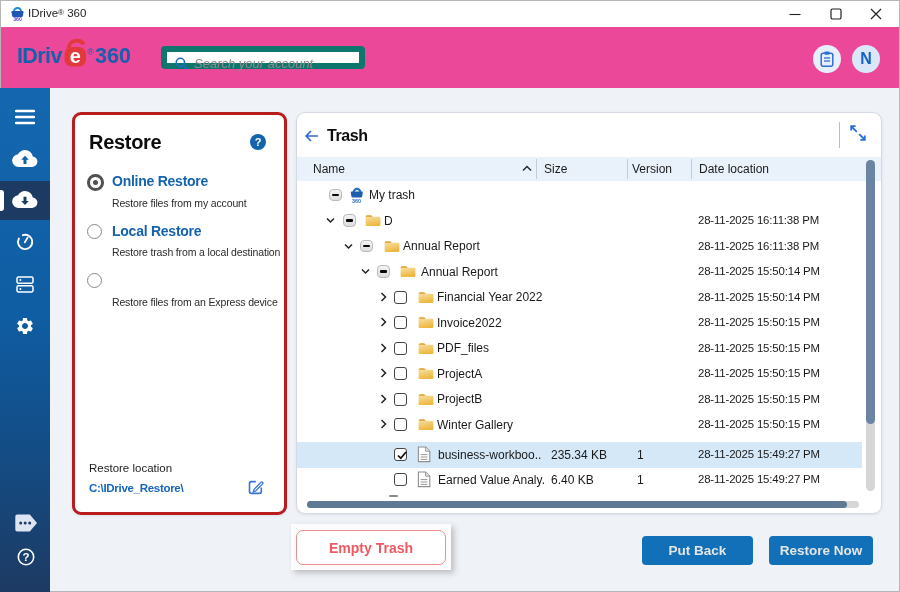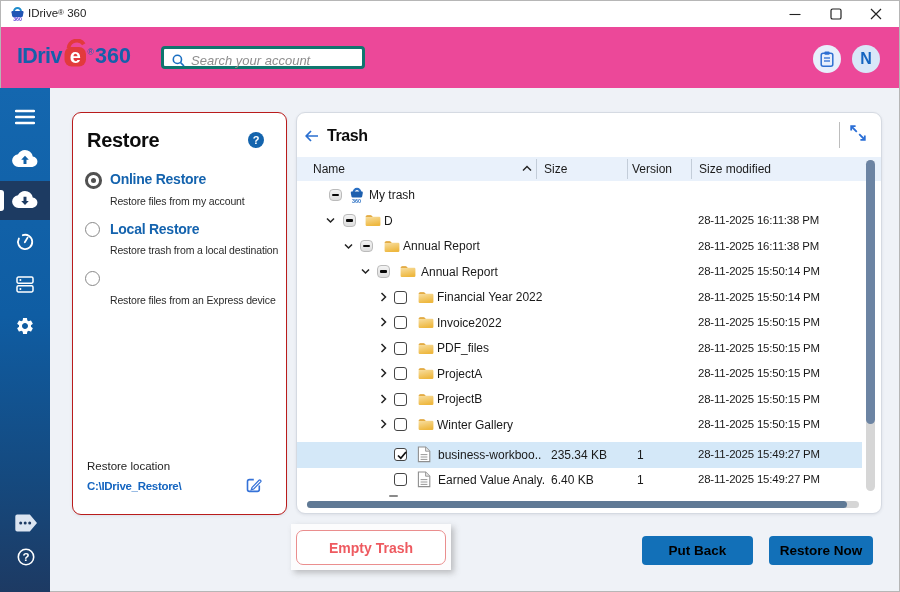--- a/index.html
+++ b/index.html
@@ -2,21 +2,21 @@
 <html><head><meta charset="utf-8">
 <style>
 *{margin:0;padding:0;box-sizing:border-box}
 html,body{width:900px;height:592px;font-family:"Liberation Sans",sans-serif;background:#fff;overflow:hidden}
 .abs{position:absolute;white-space:nowrap}
 body{position:relative}
 .minusbox{width:12.5px;height:12.5px;border-radius:4px;background:linear-gradient(180deg,#f3f3f3,#ddd);border:1px solid #bbb;position:absolute;top:6.6px}
 .minusbox::after{content:"";position:absolute;left:1.6px;top:4.1px;width:7.4px;height:2.7px;background:#070707;border-radius:1px}
 .cb{width:13px;height:13px;border-radius:3px;background:#fff;border:1.6px solid #454545;position:absolute;top:6.5px}
 .date{position:absolute;left:402px;font-size:11.4px;color:#1a1a1a;letter-spacing:-0.15px}
-.btn{position:absolute;background:#1270b8;border-radius:4px;color:#000000;font-weight:bold;font-size:13.5px;display:flex;align-items:center;justify-content:center}
+.btn{position:absolute;background:#1270b8;border-radius:4px;color:#e5e5e5;font-weight:bold;font-size:13.5px;display:flex;align-items:center;justify-content:center}
 </style></head>
 <body>
 <svg width="0" height="0" style="position:absolute">
     <defs>
       <linearGradient id="fgrad" x1="0" y1="0" x2="0.35" y2="1">
         <stop offset="0" stop-color="#f8dfa2"></stop>
         <stop offset="1" stop-color="#eeb840"></stop>
       </linearGradient>
     </defs>
   </svg>
@@ -43,21 +43,21 @@
 
   <svg class="abs" style="left:16px;top:12px" width="135" height="32" viewBox="0 0 135 32">
     <text x="1" y="24" font-family="Liberation Sans" font-size="21.5" font-weight="bold" fill="#1560ab" letter-spacing="-0.6">IDriv</text>
     <path d="M52.6 9.2 a8.2 7.6 0 0 1 15.2 -3.9" fill="none" stroke="#e23a3c" stroke-width="3.9"></path>
     <rect x="48.5" y="8" width="21.5" height="19.5" rx="7" fill="#e23a3c"></rect>
     <text x="59.3" y="24.3" font-family="Liberation Sans" font-size="20" font-weight="bold" fill="#fff" text-anchor="middle">e</text>
     <text x="71.5" y="15.5" font-family="Liberation Sans" font-size="8.5" fill="#1560ab">®</text>
     <text x="79" y="24" font-family="Liberation Sans" font-size="21.5" font-weight="bold" fill="#1560ab">360</text>
   </svg>
 
-  <div class="abs" style="left:161px;top:19px;width:204px;height:23px;border:3px solid #0f766e;border-radius:4px;background:#fff">
+  <div class="abs" style="left:161px;top:19px;width:204px;height:23px;border:6px solid #0f766e;border-radius:4px;background:#fff">
     <svg class="abs" style="left:8px;top:5px" width="13" height="13" viewBox="0 0 13 13">
         <circle cx="5.4" cy="5.4" r="4.1" fill="none" stroke="#1b6fc2" stroke-width="1.6"></circle>
         <line x1="8.6" y1="8.6" x2="12" y2="12" stroke="#1b6fc2" stroke-width="1.6"></line>
       </svg>
     <div class="abs" style="left:27px;top:4px;font-size:13px;font-style:italic;color:#8e8e8e">Search your account</div>
   </div>
 
   <div class="abs" style="left:813px;top:18px;width:28px;height:28px;border-radius:50%;background:#e8effc">
     <svg class="abs" style="left:7px;top:6px" width="14" height="16" viewBox="0 0 14 16">
       <rect x="1.2" y="2.2" width="11.6" height="13" rx="2" fill="none" stroke="#2e6fd2" stroke-width="1.5"></rect>
@@ -115,21 +115,21 @@
       <circle cx="10.2" cy="9" r="1.5" fill="#1d3a63"></circle>
       <circle cx="14.7" cy="9" r="1.5" fill="#1d3a63"></circle>
   </svg>
 
   <svg class="abs" style="left:17px;top:460px" width="18" height="18" viewBox="0 0 18 18">
     <circle cx="9" cy="9" r="7.7" fill="none" stroke="#fff" stroke-width="1.6"></circle>
   </svg>
   <div class="abs" style="left:17px;top:460px;width:18px;height:18px;display:flex;align-items:center;justify-content:center;font-size:11.5px;font-weight:bold;color:#fff">?</div>
 </div>
 
-<div class="abs" style="left:72px;top:112px;width:215px;height:403px;background:#fff;border:1px solid #b91c1c;border-radius:9px;box-shadow:0 1px 3px rgba(60,70,90,.10)">
+<div class="abs" style="left:72px;top:112px;width:215px;height:403px;background:#fff;border:3px solid #b91c1c;border-radius:9px;box-shadow:0 1px 3px rgba(60,70,90,.10)">
   <div class="abs" style="left:14px;top:16px;font-size:20px;font-weight:bold;color:#0c0c0c;letter-spacing:-0.3px">Restore</div>
   <div class="abs" style="left:175px;top:19px;width:16px;height:16px;border-radius:50%;background:#1464ad;color:#fff;font-size:11px;font-weight:bold;display:flex;align-items:center;justify-content:center">?</div>
 
   <div class="abs" style="left:12px;top:59px;width:16.5px;height:16.5px;border-radius:50%;border:3px solid #515151;background:#fff"></div>
   <div class="abs" style="left:17.5px;top:64.5px;width:5.5px;height:5.5px;border-radius:50%;background:#515151"></div>
   <div class="abs" style="left:37px;top:58px;font-size:14px;font-weight:bold;color:#1463ae;letter-spacing:-0.25px">Online Restore</div>
   <div class="abs" style="left:37px;top:82px;font-size:10.5px;color:#2b2b2b;letter-spacing:-0.15px">Restore files from my account</div>
 
   <div class="abs" style="left:12px;top:109px;width:15px;height:15px;border-radius:50%;border:1.6px solid #898989;background:#fff"></div>
   <div class="abs" style="left:37px;top:108px;font-size:14px;font-weight:bold;color:#1463ae;letter-spacing:-0.25px">Local Restore</div>
@@ -162,21 +162,21 @@
 <div class="abs" style="left:297px;top:157px;width:584px;height:24px;background:#e9f1fb;font-size:12px;color:#1b1b1b">
   <div class="abs" style="left:16px;top:5px">Name</div>
   <svg class="abs" style="left:225px;top:8px" width="10" height="7" viewBox="0 0 10 7">
       <path d="M1 5.5 L5 1.5 L9 5.5" fill="none" stroke="#222" stroke-width="1.4"></path>
     </svg>
   <div class="abs" style="left:239px;top:2px;width:1px;height:20px;background:#c3cdd9"></div>
   <div class="abs" style="left:247px;top:5px">Size</div>
   <div class="abs" style="left:330px;top:2px;width:1px;height:20px;background:#c3cdd9"></div>
   <div class="abs" style="left:335px;top:5px">Version</div>
   <div class="abs" style="left:394px;top:2px;width:1px;height:20px;background:#c3cdd9"></div>
-  <div class="abs" style="left:402px;top:5px">Size modified</div>
+  <div class="abs" style="left:402px;top:5px">Date location</div>
 </div>
 
 <div class="abs" style="left:297px;top:441.5px;width:565px;height:26px;background:#d4e8f8"></div>
 <div class="abs" style="left:296px;top:182.0px;width:566px;height:26px;font-size:12px;color:#1a1a1a">
     <div class="minusbox" style="left:33px"></div>
     <svg class="abs" style="left:54px;top:3px" width="13" height="19" viewBox="0 0 13 19">
       <path d="M3.6 7.5 a3.4 3.7 0 1 1 6.8 0" fill="none" stroke="#2a70c4" stroke-width="2.2"></path>
       <path d="M1.7 6.6 h10.2 q1.1 0 .9 1.3 l-.65 3.6 q-.2 1.1-1.3 1.1 h-8.1 q-1.1 0-1.3-1.1 l-.65-3.6 q-.2-1.3.9-1.3z" fill="#1d5fae"></path>
       <text x="6.5" y="17.8" font-size="5.4" font-weight="bold" fill="#2a70c4" text-anchor="middle" font-family="Liberation Sans">360</text>
     </svg>

